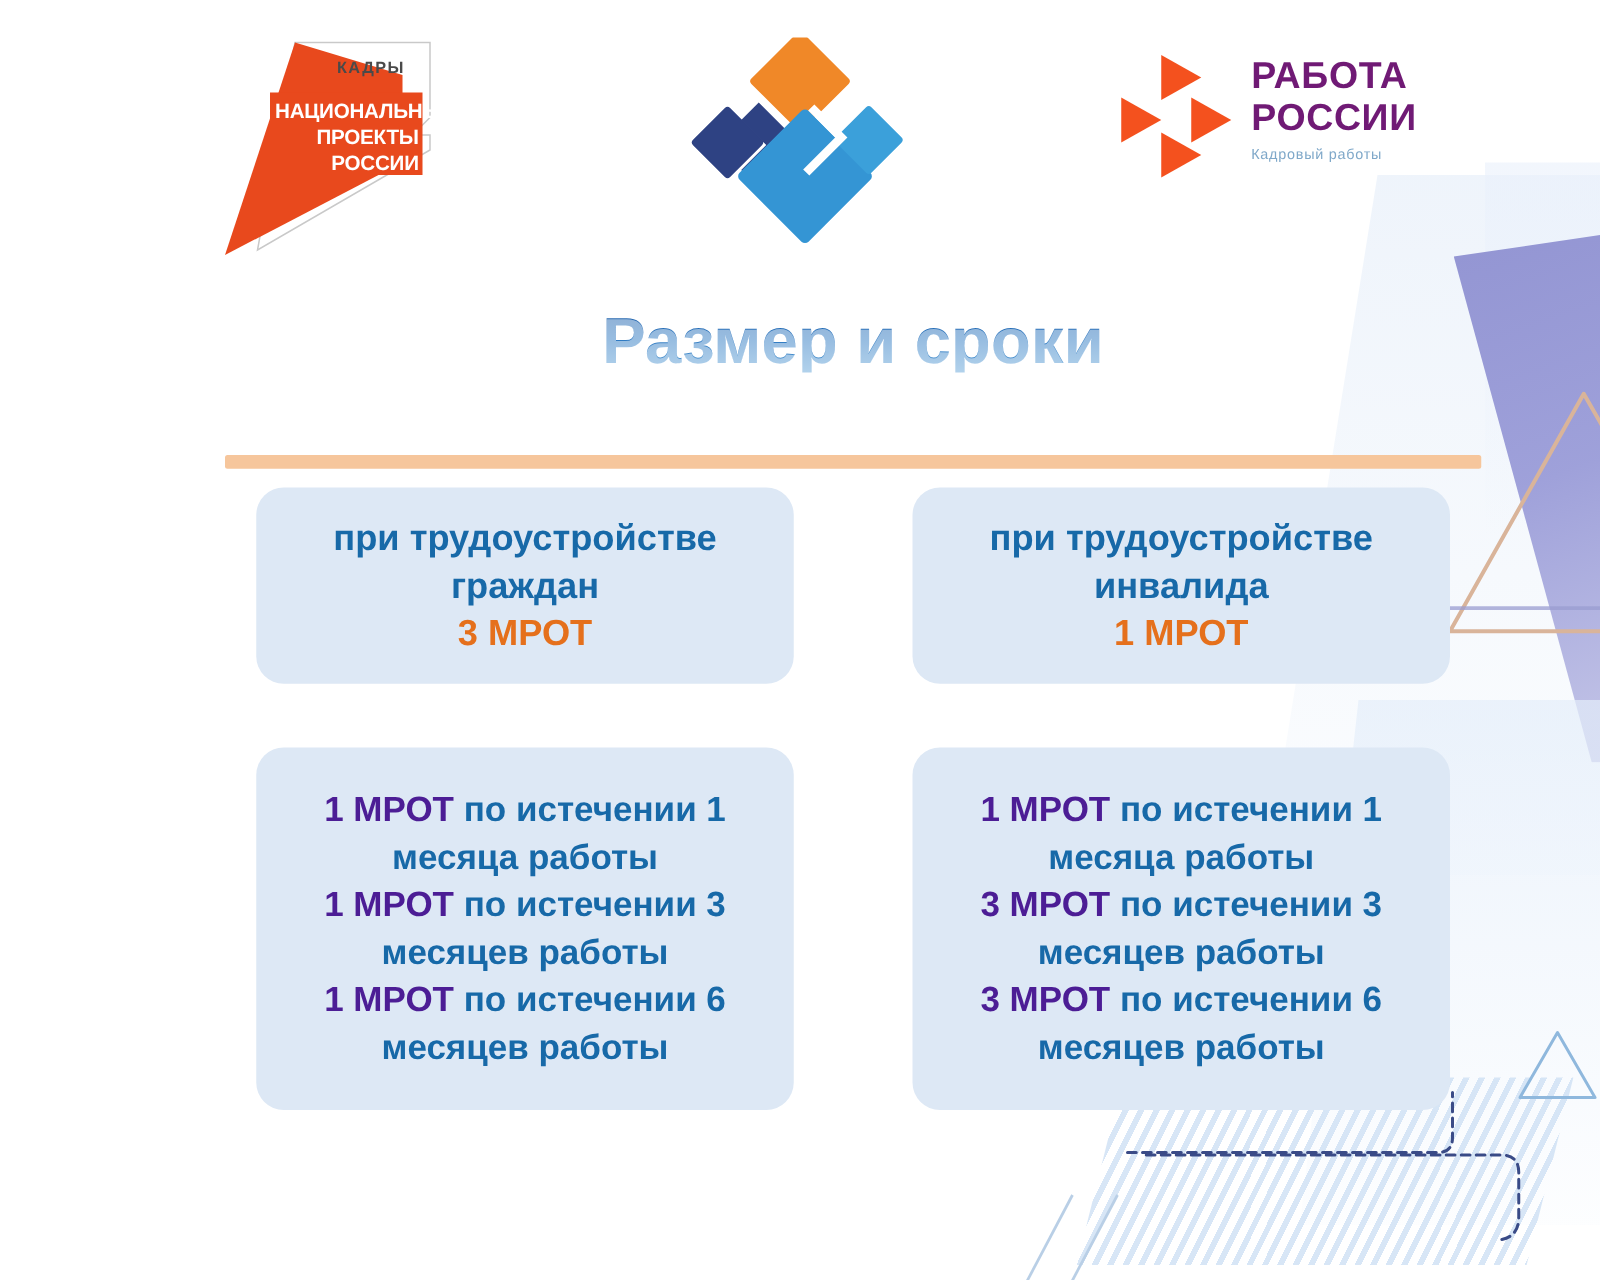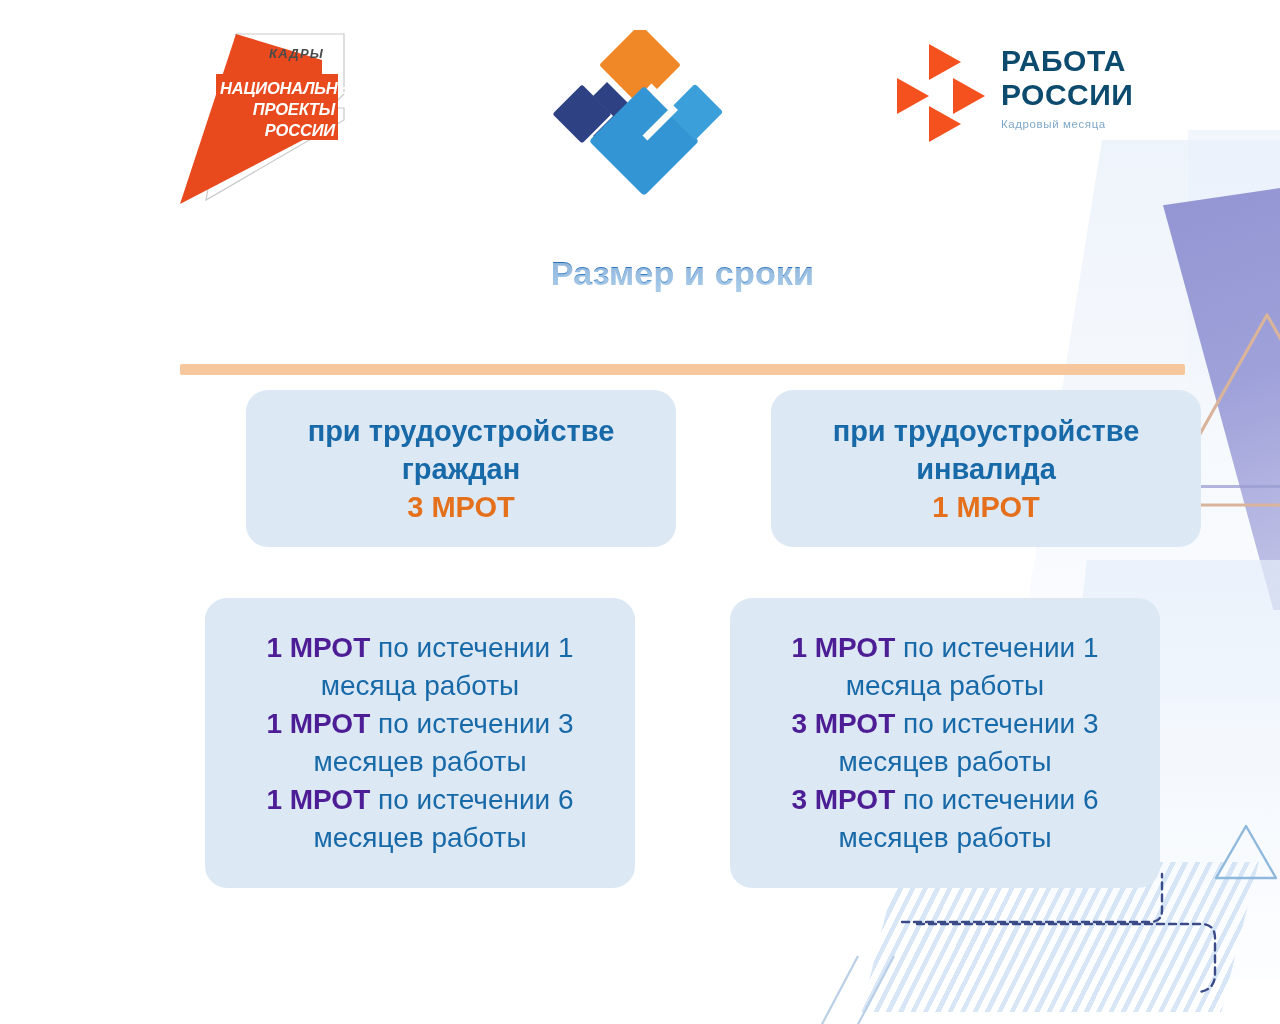--- a/index.html
+++ b/index.html
@@ -125,21 +125,20 @@
     height: 220px;
   }
 
   
   .logo-natproj {
     position: absolute;
     left: 172px;
     top: 22px;
     width: 230px;
     height: 190px;
-    font-style: italic;
   }
   .logo-natproj svg { display:block; width:100%; height:100%; }
 
   
   .logo-diamond {
     position: absolute;
     left: 545px;
     top: 30px;
     width: 185px;
     height: 175px;
@@ -166,40 +165,40 @@
     position: absolute;
     left: 106px;
     top: 6px;
     width: 182px;
   }
   .logo-rabota .wm-line {
     font-weight: 700;
     font-size: 30px;
     letter-spacing: .5px;
     line-height: 34px;
-    color: #0c4a6e;
+    color: #701a75;
     white-space: nowrap;
   }
   .logo-rabota .wm-sub {
     margin-top: 6px;
     font-size: 11.5px;
     letter-spacing: .6px;
     color: #7fa8c9;
     white-space: nowrap;
   }
 
   
   .title {
     position: absolute;
     left: 180px;
     top: 248px;
     width: 1005px;
     text-align: center;
     font-weight: 700;
-    font-size: 34px;
+    font-size: 52px;
     line-height: 50px;
     letter-spacing: .2px;
     color: #2f7ac2;
     background-image: linear-gradient(180deg, #1f5ea8 0%, #2f7ac2 48%, #63a4d8 100%);
     -webkit-background-clip: text;
     background-clip: text;
     -webkit-text-fill-color: transparent;
     text-shadow: 0 1px 0 rgba(255,255,255,.5);
   }
   .title .ln { display: block; }
@@ -229,21 +228,21 @@
     box-sizing: border-box;
     display: flex;
     align-items: center;
     justify-content: center;
     text-align: center;
   }
   .card.top { height: 157px; }
   .card.bottom { height: 290px; }
   .card.left  { left: 205px;  width: 430px; }
   .card.right { left: 730px;  width: 430px; }
-  .row-top    { top: 390px; margin-left: 41px; }
+  .row-top    { top: 390px; }
   .row-bottom { top: 598px; }
 
   .card-inner { width: 100%; padding: 0 14px; box-sizing: border-box; }
 
   .c-blue {
     color: #1769a8;
     font-weight: 700;
     font-size: 29px;
     line-height: 38px;
   }
@@ -260,21 +259,21 @@
     font-size: 28px;
     line-height: 38px;
     color: #1769a8;
     font-weight: 400;
   }
   .detail-line .amt {
     color: #4c1d95;
     font-weight: 700;
     margin-top: 24px;
   }
-  .detail-line .rest { font-weight: 400; color:#1769a8; }
+  .detail-line .rest { font-weight: 700; color:#1769a8; }
 </style>
 </head>
 <body>
 
 <div id="slide">
 
   <div class="bg-layer">
     <div class="deco-pale-panel-a"></div>
     <div class="deco-band-top"></div>
     <div class="deco-wedge-purple"></div>
@@ -352,21 +351,21 @@
         <svg viewBox="0 0 92 104">
           <path d="M34 4 L66 22 L34 40 Z" fill="#f4511e"></path>
           <path d="M2 38 L34 56 L2 74 Z" fill="#f4511e"></path>
           <path d="M58 38 L90 56 L58 74 Z" fill="#f4511e"></path>
           <path d="M34 66 L66 84 L34 102 Z" fill="#f4511e"></path>
         </svg>
       </div>
       <div class="wordmark">
         <div class="wm-line">РАБОТА</div>
         <div class="wm-line">РОССИИ</div>
-        <div class="wm-sub">Кадровый месяца</div>
+        <div class="wm-sub">Кадровый работы</div>
       </div>
     </div>
   </div>
 
   <div class="title">
     <span class="ln">Размер и сроки</span>
   </div>
   <div class="divider"></div>
 
   <div class="cards">

